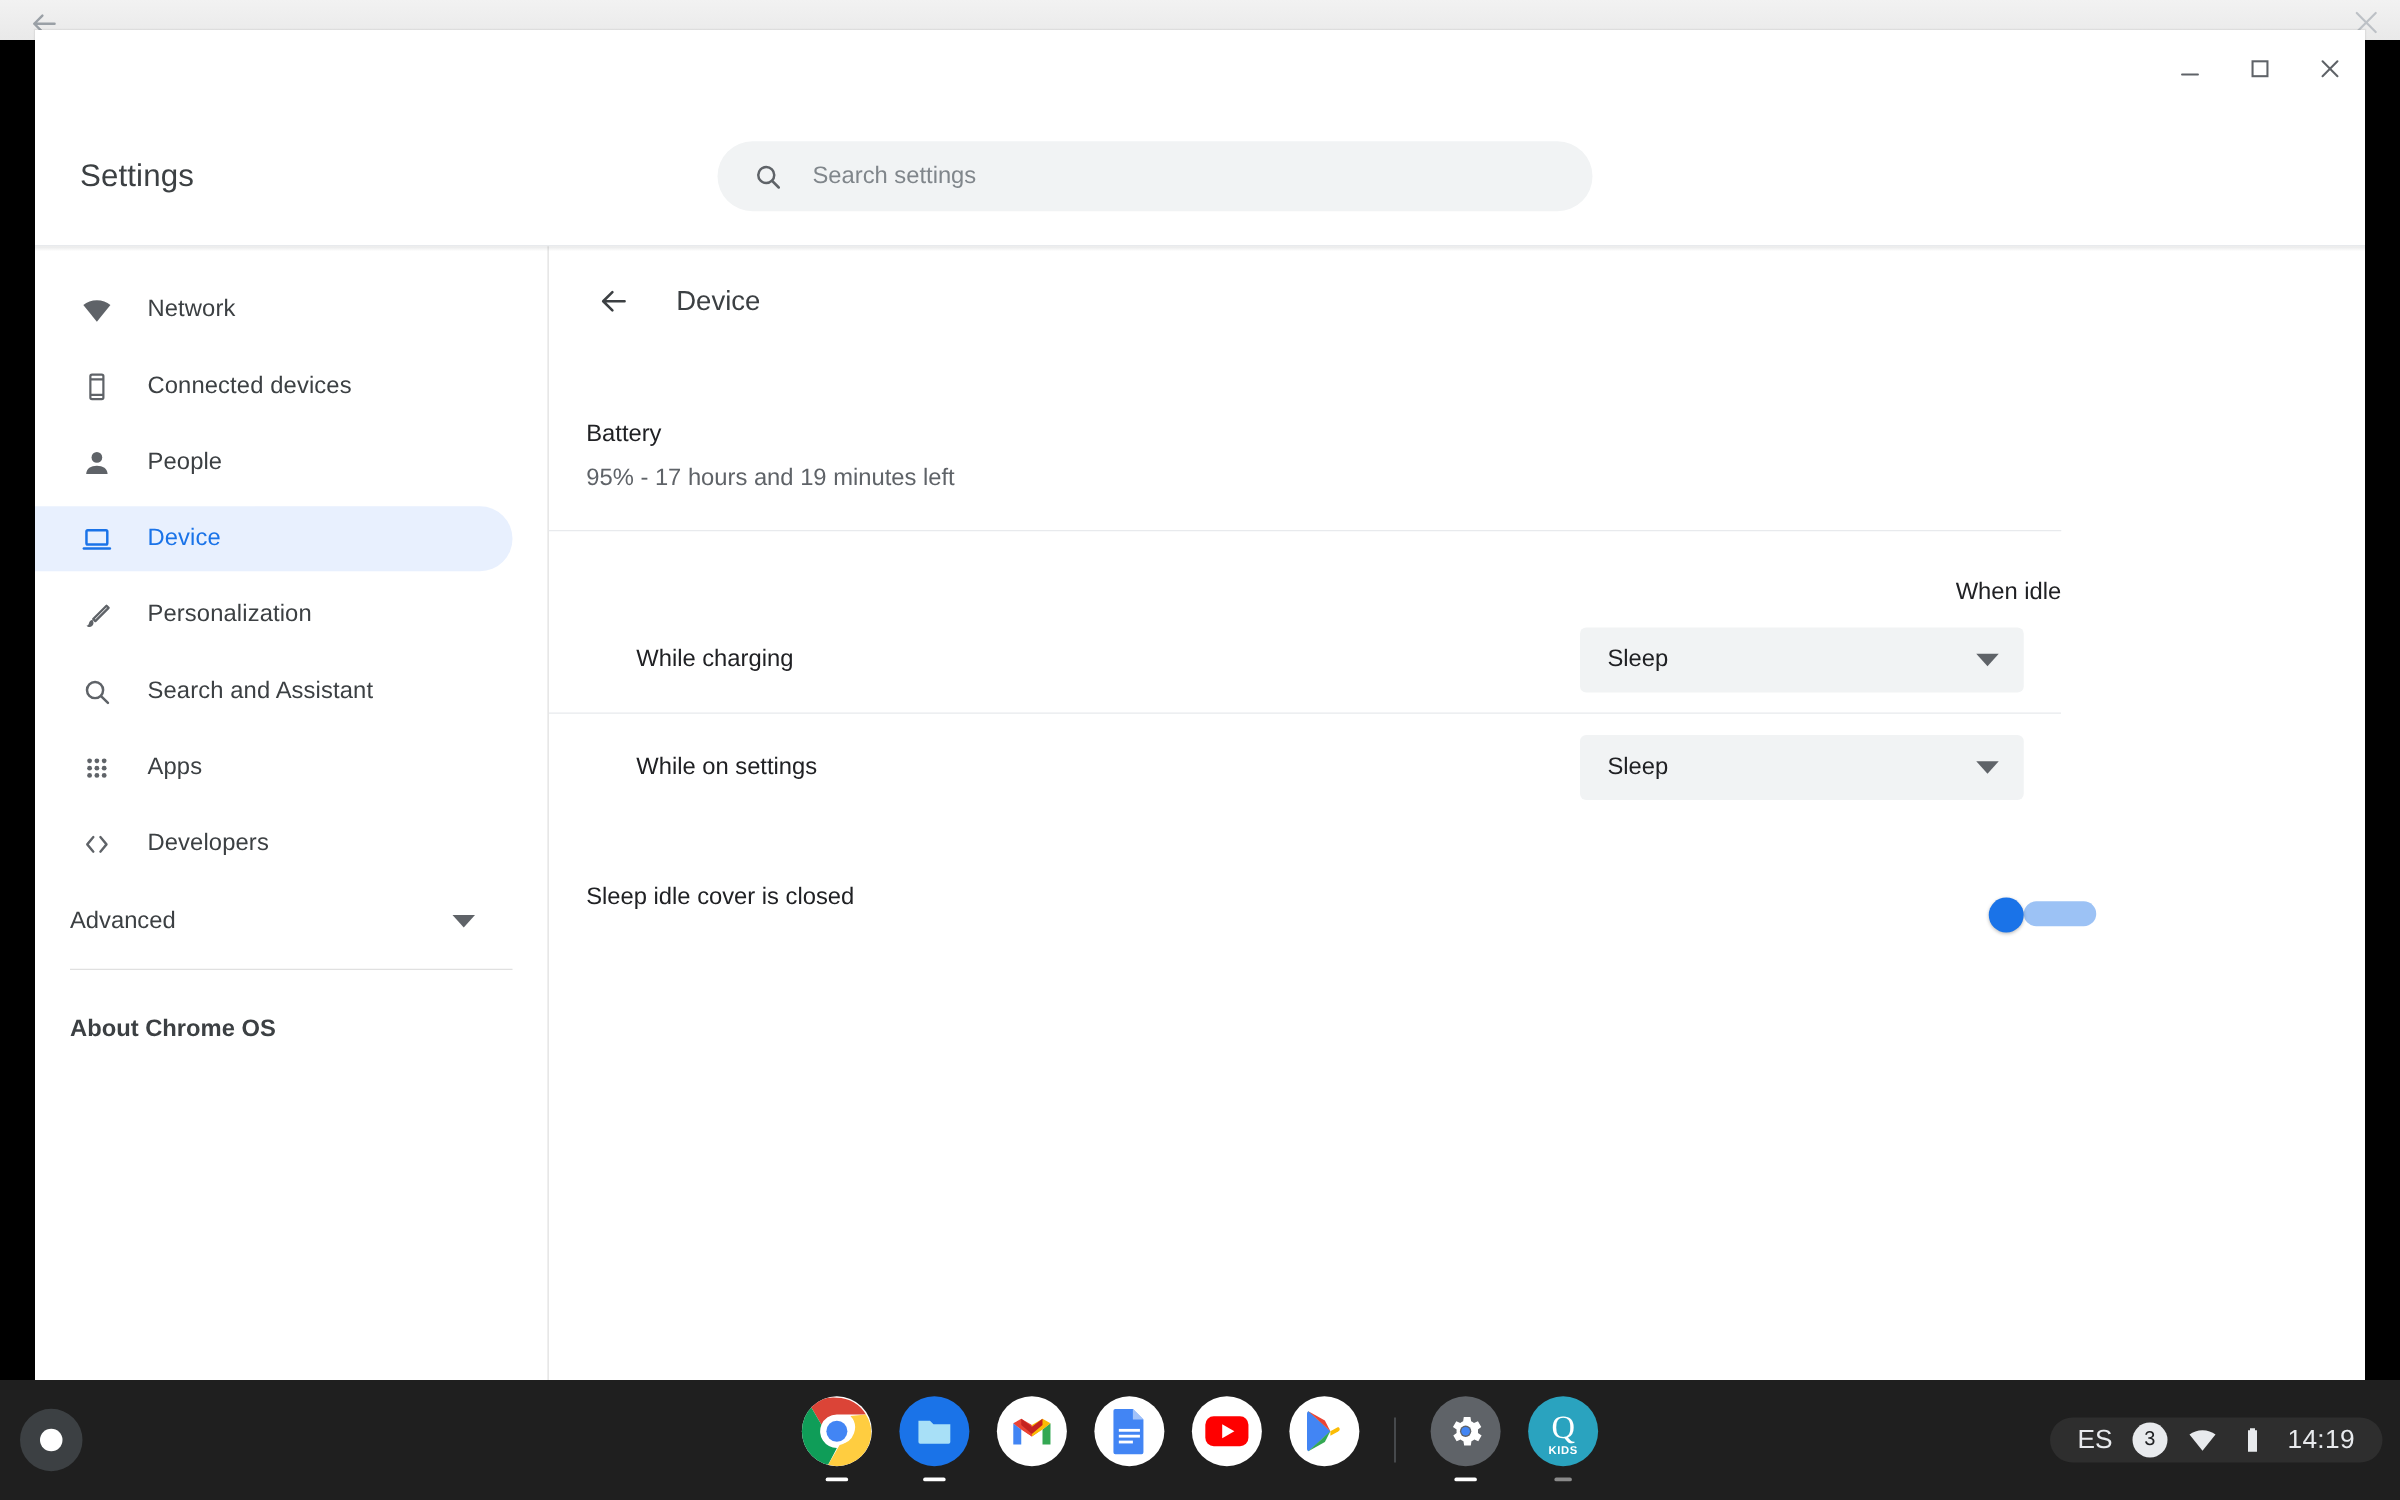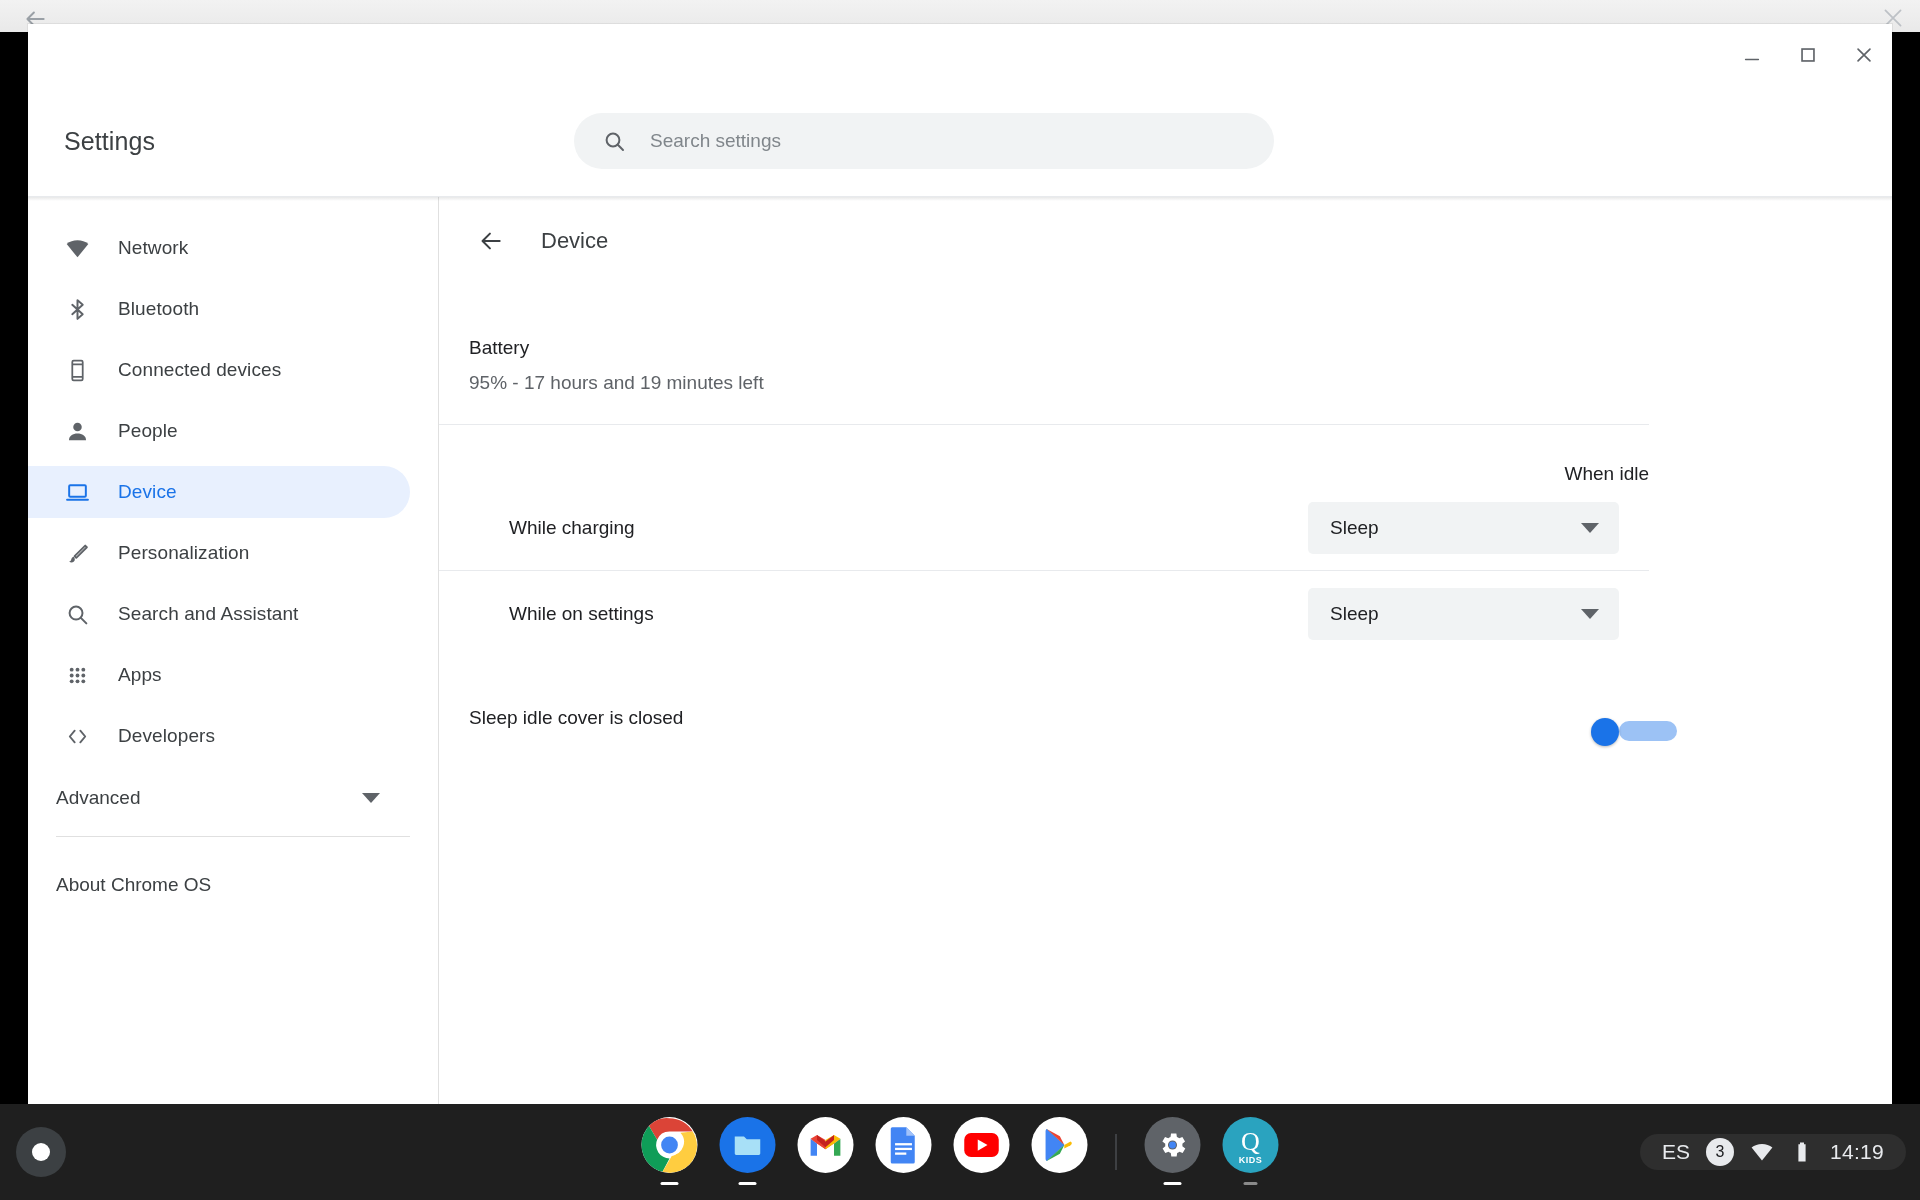--- a/index.html
+++ b/index.html
@@ -112,21 +112,21 @@
     border-left: 9px solid transparent; border-right: 9px solid transparent;
     border-top: 10px solid #5f6368;
   }
   .nav-divider {
     height: 1px; background: #e0e0e0; margin: 12px 28px 0 28px;
   }
   .about-row {
     display: flex; align-items: center; height: 52px;
     padding-left: 28px; margin-top: 22px; cursor: default;
   }
-  .about-label { font-size: 19px; color: #3c4043; font-weight: 400; }
+  .about-label { font-size: 19px; color: #3c4043; font-weight: 700; }
 
   
   .main {
     flex: 1; background: #ffffff; border-left: 1px solid #e0e0e0;
     position: relative;
   }
   .main-inner { width: 1210px; }
   .page-head {
     display: flex; align-items: center; height: 88px; padding-left: 30px;
   }
@@ -146,21 +146,21 @@
 
   .setting-row {
     display: flex; align-items: center;
     height: 86px; padding-left: 70px; padding-right: 30px;
   }
   .setting-row.indent-sep { box-shadow: inset 0 -1px 0 #e8eaed; }
   .row-label { font-size: 19px; color: #202124; }
   .row-control { margin-left: auto; }
 
   .select-box {
-    width: 311px; height: 52px; background: #f1f3f4;
+    width: 355px; height: 52px; background: #f1f3f4;
     border-radius: 5px; display: flex; align-items: center;
     padding: 0 20px 0 22px; cursor: default;
   }
   .select-value { font-size: 19px; color: #202124; }
   .select-caret {
     margin-left: auto;
     width: 0; height: 0;
     border-left: 9px solid transparent; border-right: 9px solid transparent;
     border-top: 10px solid #5f6368;
   }
@@ -292,28 +292,20 @@
 
         <div class="nav-item">
           <span class="nav-icon">
             <svg viewBox="0 0 24 24" width="25" height="25" fill="currentColor">
               <path d="M12 20.5L22.4 7.6C19.6 5.4 16 4.1 12 4.1S4.4 5.4 1.6 7.6L12 20.5z"></path>
             </svg>
           </span>
           <span class="nav-label">Network</span>
         </div>
 
-        <div class="nav-item">
-          <span class="nav-icon">
-            <svg viewBox="0 0 24 24" width="25" height="25" fill="none" stroke="currentColor" stroke-width="1.9" stroke-linejoin="round" stroke-linecap="round">
-              <path d="M7 7.5l10 9-5 4.5V3l5 4.5-10 9"></path>
-            </svg>
-          </span>
-          <span class="nav-label">Bluetooth</span>
-        </div>
 
         <div class="nav-item">
           <span class="nav-icon">
             <svg viewBox="0 0 24 24" width="25" height="25" fill="none" stroke="currentColor" stroke-width="1.7">
               <rect x="7" y="2.6" width="10" height="18.8" rx="1.3"></rect>
               <path d="M7 6.2h10M7 18.2h10"></path>
             </svg>
           </span>
           <span class="nav-label">Connected devices</span>
         </div>

